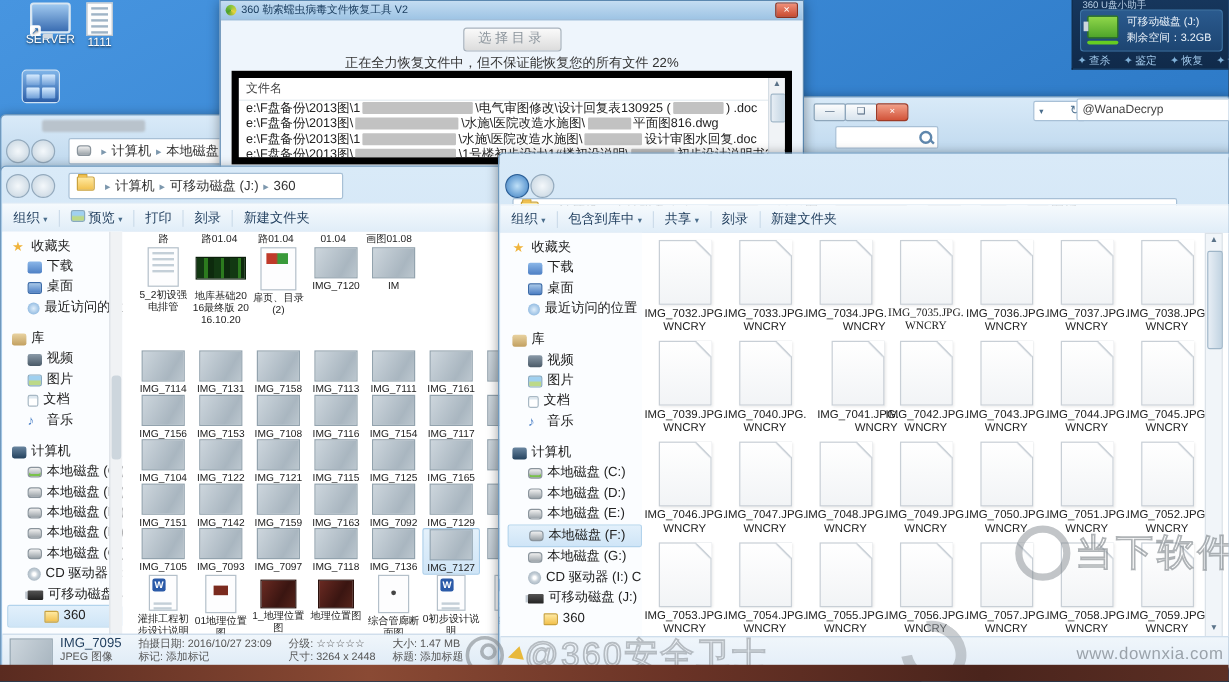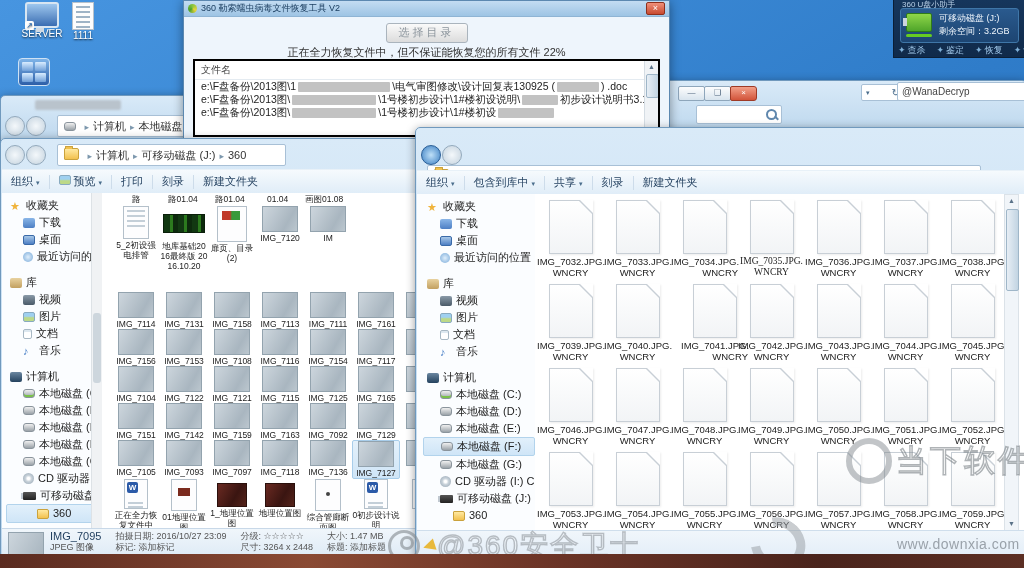--- a/index.html
+++ b/index.html
@@ -47,21 +47,21 @@
   .mag{display:inline-block;width:7px;height:7px;border:2px solid #5f87ad;border-radius:50%;position:relative;margin-left:auto;}
   .mag:after{content:"";position:absolute;left:6px;top:6px;width:5px;height:2px;background:#5f87ad;transform:rotate(45deg);}
   
   #win-360{left:183px;top:0;width:485px;height:140px;background:#eef5fc;border:1px solid #5c88b0;border-radius:0 0 0 0;}
   #r-titlebar{position:absolute;left:0;top:0;right:0;height:15px;background:linear-gradient(#c3dcf2,#9ec4e4);border-bottom:1px solid #8fb4d4;display:flex;align-items:center;padding:0 4px;}
   #r-logo{width:9px;height:9px;border-radius:50%;background:conic-gradient(#86c440,#e8d33c,#4aa02c,#86c440);margin-right:4px;}
   #r-title{font-size:9px;color:#173a5c;}
   #r-close{margin-left:auto;width:17px;height:11px;background:linear-gradient(#f0907a,#c84a30);border:1px solid #8e2f1c;border-radius:2px;color:#fff;font-size:9px;line-height:10px;text-align:center;}
   #r-select{position:absolute;left:50%;top:22px;transform:translateX(-50%);width:80px;height:18px;background:linear-gradient(#fafafa,#dcdcdc);border:1px solid #aab4bd;border-radius:3px;font-size:11px;letter-spacing:3px;color:#8b949c;text-align:center;line-height:17px;}
   #r-status{position:absolute;left:0;top:44px;width:100%;text-align:center;font-size:11px;color:#333;}
-  #r-list{position:absolute;left:9px;top:58px;right:9px;bottom:4px;background:#fff;border:2px solid #000000;overflow:hidden;}
+  #r-list{position:absolute;left:9px;top:58px;right:9px;bottom:4px;background:#fff;border:6px solid #000000;overflow:hidden;}
   #r-list-head{font-size:10px;color:#444;padding:2px 6px;border-bottom:1px solid #e4ebf1;}
   .r-row{font-size:10.5px;color:#222;line-height:13px;padding:0 6px;white-space:nowrap;}
   #r-scroll{position:absolute;right:0;top:0;width:13px;bottom:0;background:#f0f3f6;border-left:1px solid #d5dde4;}
   .sc-arrow{width:13px;height:12px;font-size:7px;color:#5a7288;text-align:center;line-height:12px;}
   .sc-thumb{position:absolute;left:1px;width:11px;background:linear-gradient(90deg,#e7eef5,#c2d4e2);border:1px solid #9fb6c8;border-radius:2px;}
   
   .ex-toolbar{position:absolute;left:1px;right:1px;background:linear-gradient(#f6fafd,#e0edf8);border-top:1px solid #e8f1f8;border-bottom:1px solid #cbdded;display:flex;align-items:center;font-size:11px;color:#1e3c5c;}
   .tb-item{padding:0 9px;white-space:nowrap;}
   .tb-caret{font-size:7px;color:#4a6d8c;margin-left:3px;}
   .tb-sep{width:1px;height:14px;background:#cddcea;}
@@ -206,20 +206,22 @@
       <span id="r-logo"></span>
       <span id="r-title">360 勒索蠕虫病毒文件恢复工具 V2</span>
       <span id="r-close">×</span>
     </div>
     <div id="r-select">选择目录</div>
     <div id="r-status">正在全力恢复文件中，但不保证能恢复您的所有文件 22%</div>
     <div id="r-list">
       <div id="r-list-head">文件名</div>
       <div id="r-rows">
           <div class="r-row"><span>e:\F盘备份\2013图\1</span><span class="blurbox" style="width: 92px;"></span><span>\电气审图修改\设计回复表130925 (</span><span class="blurbox" style="width: 42px;"></span><span>) .doc</span></div>
+          <div class="r-row"><span>e:\F盘备份\2013图\</span><span class="blurbox" style="width: 86px;"></span><span>\水施\医院改造水施图\</span><span class="blurbox" style="width: 36px;"></span><span>平面图816.dwg</span></div>
+          <div class="r-row"><span>e:\F盘备份\2013图\1</span><span class="blurbox" style="width: 78px;"></span><span>\水施\医院改造水施图\</span><span class="blurbox" style="width: 48px;"></span><span>设计审图水回复.doc</span></div>
           <div class="r-row"><span>e:\F盘备份\2013图\</span><span class="blurbox" style="width: 84px;"></span><span>\1号楼初步设计\1#楼初设说明\</span><span class="blurbox" style="width: 36px;"></span><span>初步设计说明书3.12.doc</span></div>
           <div class="r-row"><span>e:\F盘备份\2013图\</span><span class="blurbox" style="width: 84px;"></span><span>\1号楼初步设计\1#楼初设</span><span class="blurbox" style="width: 56px;"></span></div>
         </div>
       <div id="r-scroll">
         <div class="sc-arrow">▲</div>
         <div class="sc-thumb" style="top:13px;height:22px;"></div>
       </div>
     </div>
   </div>
 
@@ -605,21 +607,21 @@
               </div>
             </div>
           </div>
           <div class="grid-row" style="top: 286px;">
             <div class="gitem">
               <div class="selwrap">
                 <div class="th-word">
                   <b>W</b>
                   <i></i>
                 </div>
-                <div class="glabel">正在全力恢复文件中</div>
+                <div class="glabel">灌排工程初步设计说明</div>
               </div>
             </div>
             <div class="gitem">
               <div class="selwrap">
                 <div class="th-imgsmall">
                   <i></i>
                 </div>
                 <div class="glabel">01地理位置图</div>
               </div>
             </div>

